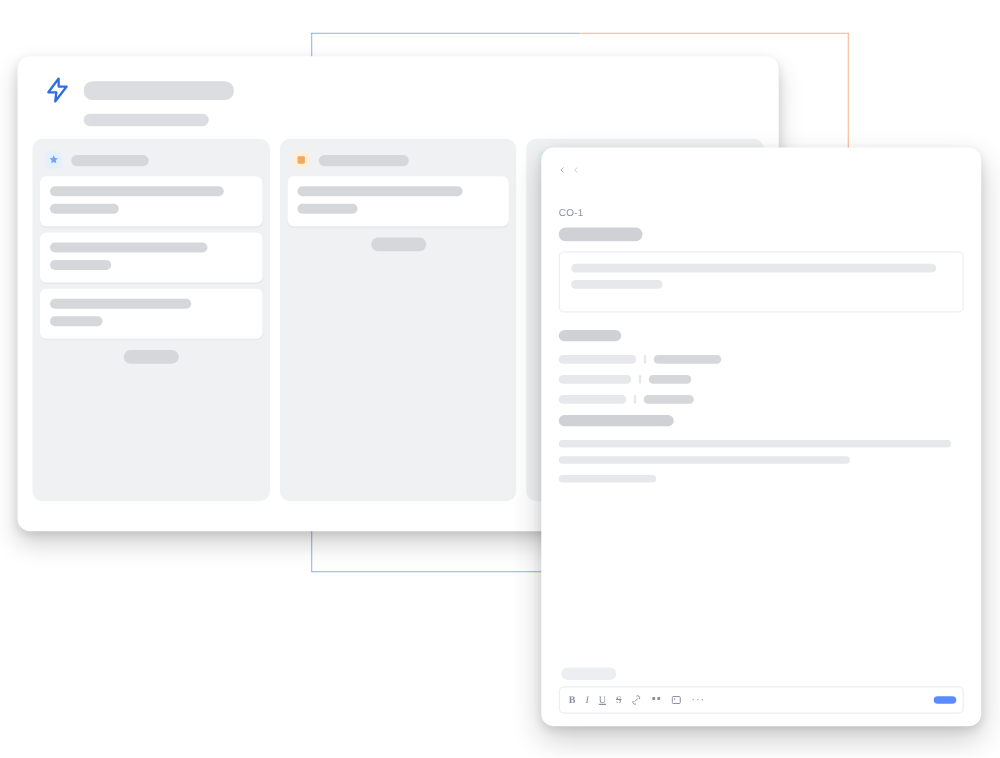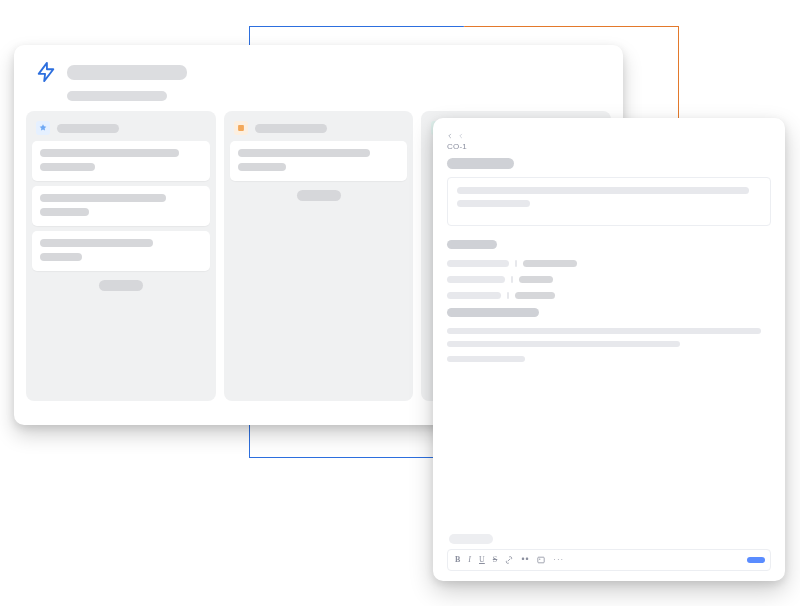--- a/index.html
+++ b/index.html
@@ -63,21 +63,21 @@
     border-radius:10px;
     box-shadow: 0 10px 24px rgba(0,0,0,0.20), 0 3px 8px rgba(0,0,0,0.10);
     padding: 12px 14px 10px 14px;
     display:flex; flex-direction:column;
   }
 
   .d-top { display:flex; align-items:center; gap:5px; height:12px; }
   .bc { width:6px; height:6px; }
   .bc svg { width:6px; height:6px; display:block; }
 
-  .d-id { font-size:8px; color:#8c90a0; margin-top:0; letter-spacing:0.2px; }
+  .d-id { font-size:8px; color:#8c90a0; margin-top:24px; letter-spacing:0.2px; }
   .d-row { display:flex; align-items:center; justify-content:space-between; margin-top:7px; }
   .d-title { width:67px; height:11px; background:#cfd1d6; border-radius:6px; }
   .d-ts { font-size:7px; color:#8c90a0; }
 
   .d-desc {
     margin-top:8px;
     border:1px solid #eceef2;
     border-radius:4px;
     padding:9px 9px 18px 9px;
   }

